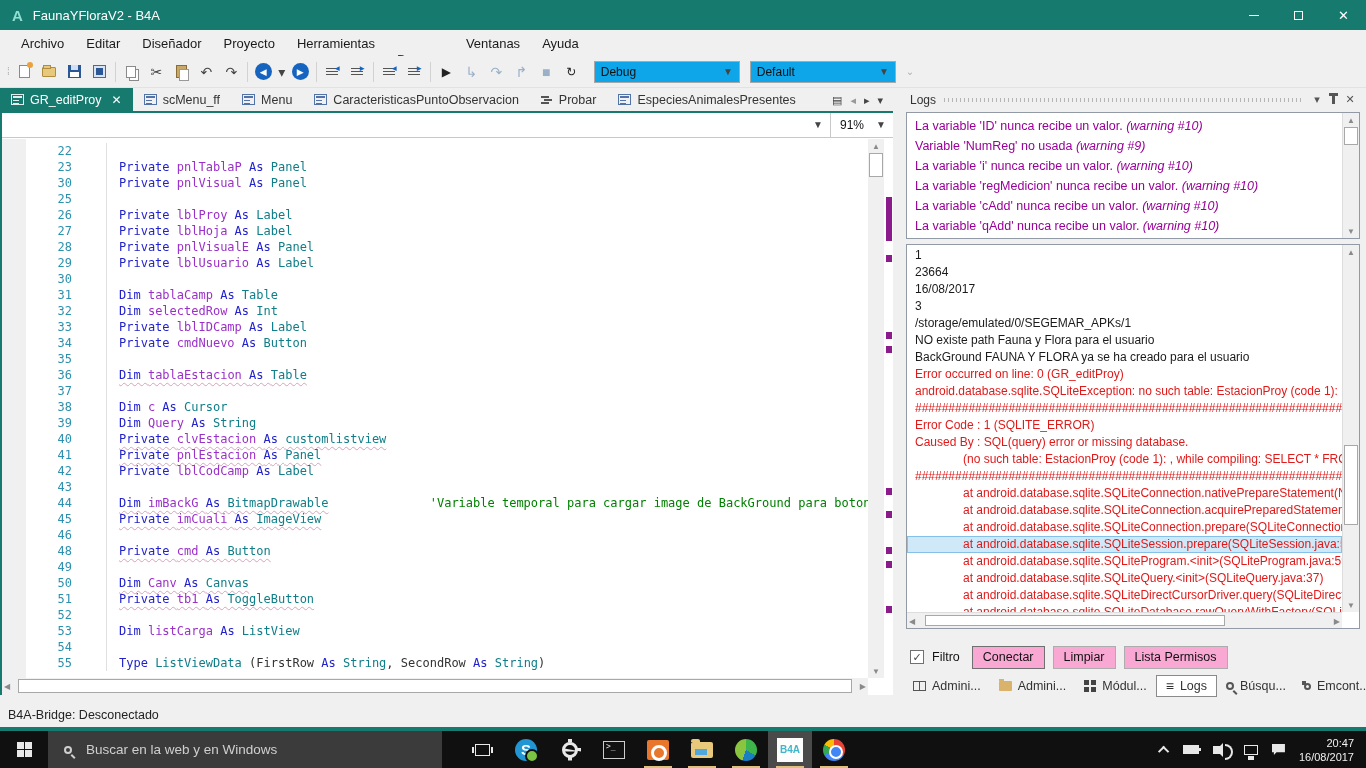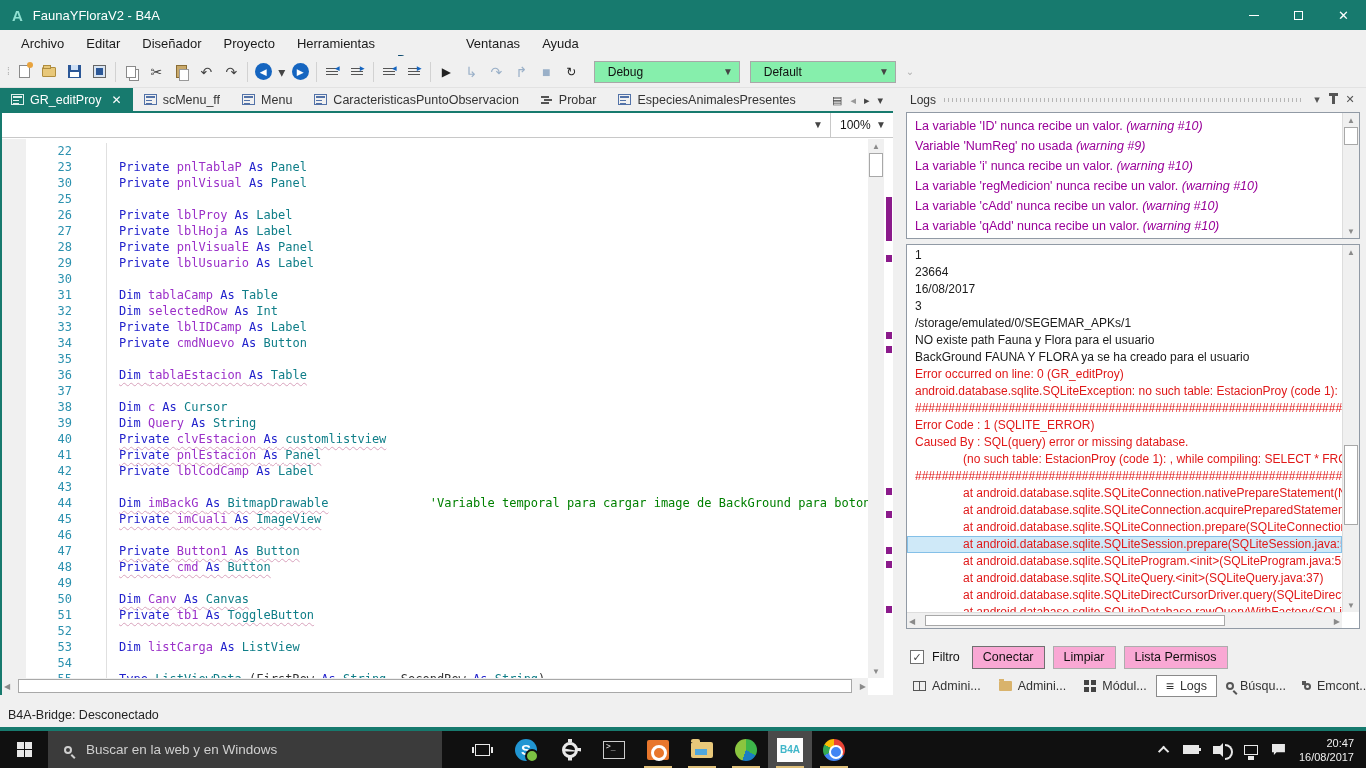--- a/index.html
+++ b/index.html
@@ -36,21 +36,21 @@
   .i-saveall{width:13px;height:13px;border:1px solid #666;background:#d8e4f2;position:relative;}
   .i-saveall::after{content:"";position:absolute;left:2px;top:2px;right:2px;bottom:2px;background:#2b5797;}
   .i-paste{width:11px;height:13px;background:#c9a96a;border:1px solid #8a6d35;position:relative;}
   .i-paste::after{content:"";position:absolute;left:2px;top:3px;width:8px;height:10px;background:#fff;border:1px solid #999;}
   .blue-circle{width:17px;height:17px;border-radius:50%;background:#1565c0;color:#fff;display:flex;align-items:center;justify-content:center;font-size:9px;}
   .i-lines{width:12px;height:10px;position:relative;}
   .i-lines::before{content:"";position:absolute;left:0;top:1px;width:12px;height:1px;background:#555;box-shadow:0 3px 0 #555,0 6px 0 #555;}
   .i-lines .mk{position:absolute;right:-3px;top:-3px;font-size:8px;color:#1565c0;}
   .dim{color:#9ab0c8;}
   .runico{color:#222;font-size:12px;}
-  .tb-combo{width:146px;height:22px;border:1px solid #a8a8a8;background:#86efac;font-size:12px;display:flex;align-items:center;padding-left:13px;margin-left:10px;position:relative;color:#111;flex:none;}
+  .tb-combo{width:146px;height:22px;border:1px solid #a8a8a8;background:#0ea5e9;font-size:12px;display:flex;align-items:center;padding-left:6px;margin-left:10px;position:relative;color:#111;flex:none;}
   .tb-combo .arr{position:absolute;right:6px;top:4px;color:#444;font-size:10px;}
 
   
   .tabstrip{position:absolute;left:0;top:88px;width:893px;height:23px;background:#f0f0f0;display:flex;align-items:flex-end;}
   .tab{display:flex;align-items:center;gap:6px;padding:3px 11px;font-size:12.5px;color:#333;height:23px;}
   .tab.active{background:#177a6e;color:#fff;}
   .ticon{width:13px;height:11px;border:1px solid currentColor;position:relative;flex:none;color:#5272a8;}
   .tab.active .ticon{color:#dff0ec;}
   .ticon::before{content:"";position:absolute;left:1px;top:1px;right:1px;height:2px;background:currentColor;}
   .ticon::after{content:"";position:absolute;left:1px;top:5px;width:6px;height:1px;background:currentColor;box-shadow:0 3px 0 currentColor;}
@@ -308,21 +308,21 @@
     </div>
   </div>
 
   <div class="editor">
     <div class="combo-row">
       <div class="module-combo">
         <span></span>
         <span class="arr">▼</span>
       </div>
       <div class="zoom-combo">
-        <span>100%</span>
+        <span>91%</span>
         <span class="arr">▼</span>
       </div>
     </div>
     <div class="code-wrap">
       <div class="gutter-strip"></div>
       <div class="lines" id="codelines">
           <div class="line"><span class="ln">22</span><span class="lt"></span></div>
           <div class="line"><span class="ln">23</span><span class="lt"><span class="tk-k">Private </span><span class="tk-i">pnlTablaP </span><span class="tk-k">As </span><span class="tk-t">Panel</span></span></div>
           <div class="line"><span class="ln">30</span><span class="lt"><span class="tk-k">Private </span><span class="tk-i">pnlVisual </span><span class="tk-k">As </span><span class="tk-t">Panel</span></span></div>
           <div class="line"><span class="ln">25</span><span class="lt"></span></div>
@@ -340,21 +340,20 @@
           <div class="line"><span class="ln">37</span><span class="lt"></span></div>
           <div class="line"><span class="ln">38</span><span class="lt"><span class="tk-k">Dim </span><span class="tk-i">c </span><span class="tk-k">As </span><span class="tk-t">Cursor</span></span></div>
           <div class="line"><span class="ln">39</span><span class="lt"><span class="tk-k">Dim </span><span class="tk-i">Query </span><span class="tk-k">As </span><span class="tk-t">String</span></span></div>
           <div class="line"><span class="ln">40</span><span class="lt"><span class="sqw"><span class="tk-k">Private </span><span class="tk-i">clvEstacion </span><span class="tk-k">As </span><span class="tk-t">customlistview</span></span></span></div>
           <div class="line"><span class="ln">41</span><span class="lt"><span class="sqw"><span class="tk-k">Private </span><span class="tk-i">pnlEstacion </span><span class="tk-k">As </span><span class="tk-t">Panel</span></span></span></div>
           <div class="line"><span class="ln">42</span><span class="lt"><span class="tk-k">Private </span><span class="tk-i">lblCodCamp </span><span class="tk-k">As </span><span class="tk-t">Label</span></span></div>
           <div class="line"><span class="ln">43</span><span class="lt"></span></div>
           <div class="line"><span class="ln">44</span><span class="lt"><span class="sqw"><span class="tk-k">Dim </span><span class="tk-i">imBackG </span><span class="tk-k">As </span><span class="tk-t">BitmapDrawable</span></span><span>              </span><span class="tk-c">'Variable temporal para cargar image de BackGround para botones</span></span></div>
           <div class="line"><span class="ln">45</span><span class="lt"><span class="sqw"><span class="tk-k">Private </span><span class="tk-i">imCuali </span><span class="tk-k">As </span><span class="tk-t">ImageView</span></span></span></div>
           <div class="line"><span class="ln">46</span><span class="lt"></span></div>
-          <div class="line"><span class="ln">47</span><span class="lt"><span class="sqw"><span class="tk-k">Private </span><span class="tk-i">Button1 </span><span class="tk-k">As </span><span class="tk-t">Button</span></span></span></div>
           <div class="line"><span class="ln">48</span><span class="lt"><span class="sqw"><span class="tk-k">Private </span><span class="tk-i">cmd </span><span class="tk-k">As </span><span class="tk-t">Button</span></span></span></div>
           <div class="line"><span class="ln">49</span><span class="lt"></span></div>
           <div class="line"><span class="ln">50</span><span class="lt"><span class="sqw"><span class="tk-k">Dim </span><span class="tk-i">Canv </span><span class="tk-k">As </span><span class="tk-t">Canvas</span></span></span></div>
           <div class="line"><span class="ln">51</span><span class="lt"><span class="sqw"><span class="tk-k">Private </span><span class="tk-i">tb1 </span><span class="tk-k">As </span><span class="tk-t">ToggleButton</span></span></span></div>
           <div class="line"><span class="ln">52</span><span class="lt"></span></div>
           <div class="line"><span class="ln">53</span><span class="lt"><span class="tk-k">Dim </span><span class="tk-i">listCarga </span><span class="tk-k">As </span><span class="tk-t">ListView</span></span></div>
           <div class="line"><span class="ln">54</span><span class="lt"></span></div>
           <div class="line"><span class="ln">55</span><span class="lt"><span class="tk-k">Type </span><span class="tk-t">ListViewData </span><span class="tk-p">(</span><span class="tk-p">FirstRow </span><span class="tk-k">As </span><span class="tk-t">String</span><span class="tk-p">, </span><span class="tk-p">SecondRow </span><span class="tk-k">As </span><span class="tk-t">String</span><span class="tk-p">)</span></span></div>
         </div>
     </div>

